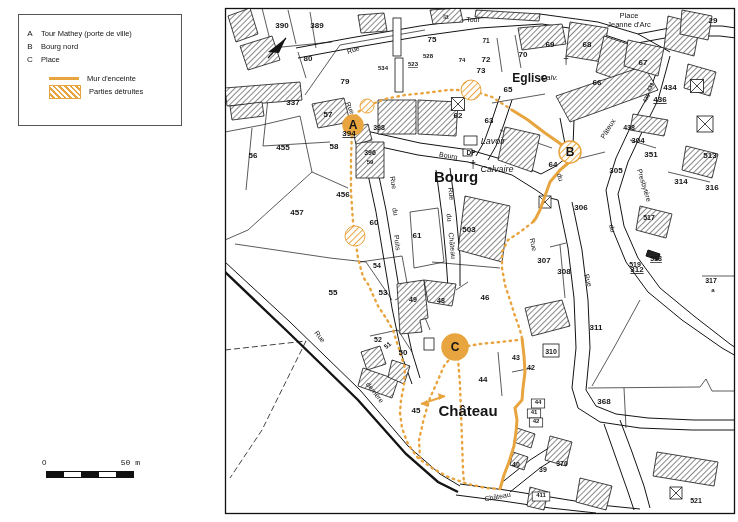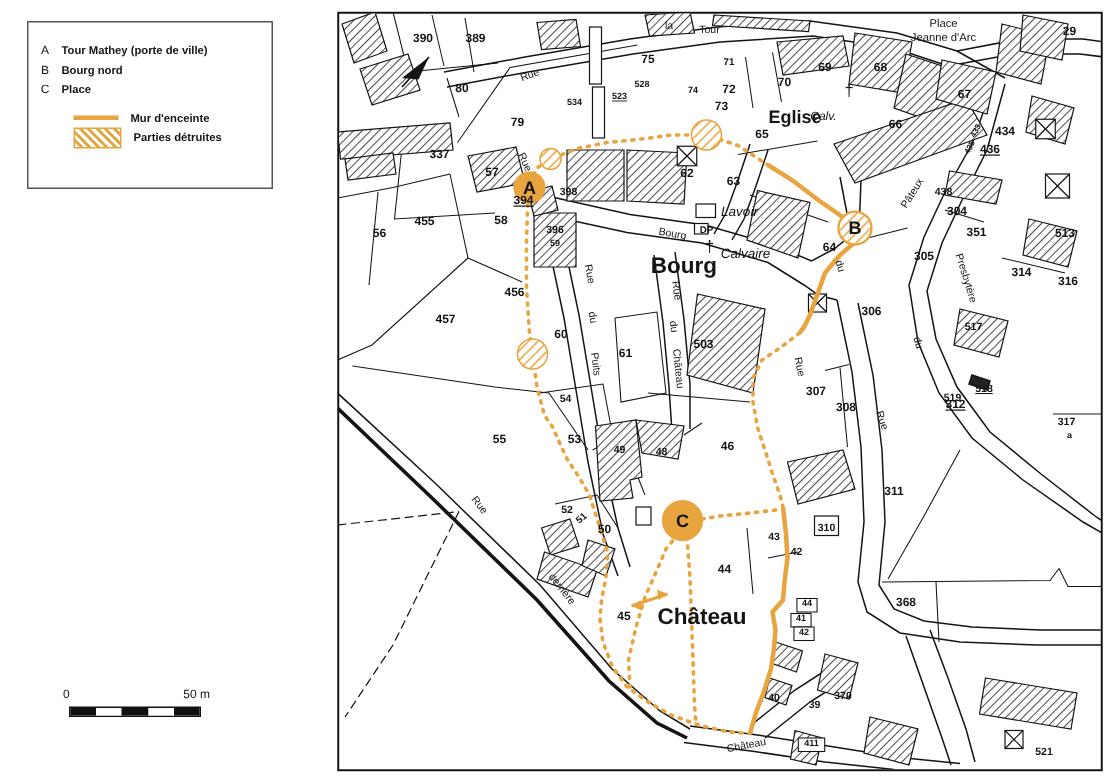--- a/index.html
+++ b/index.html
@@ -5,34 +5,34 @@
   html,body{margin:0;padding:0;background:#fff;}
   #stage{position:relative;width:738px;height:522px;background:#fff;overflow:hidden;
          font-family:"Liberation Sans",sans-serif;color:#141414;}
   
   #legend{position:absolute;left:18px;top:14px;width:164px;height:112px;
           border:1px solid #555;background:#fff;box-sizing:border-box;
           font-size:7.5px;line-height:13px;padding-top:12px;}
   .lrow{display:flex;align-items:center;height:13px;}
   .lkey{width:22px;text-align:center;font-size:8px;}
   .lswatch{width:30px;margin-left:8px;margin-right:8px;flex:0 0 30px;}
-  .ltext{white-space:nowrap;font-weight:bold;}
+  .ltext{white-space:nowrap;}
   .sw-solid{border-top:3px solid var(--wall);height:0;}
   .sw-dash{border-top:2px dashed var(--wall);height:0;}
   .sw-hatch{height:12px;border:1px solid var(--wall);
     background:repeating-linear-gradient(45deg,#fff 0 2px,var(--wall) 2px 4px);}
   .sp{height:6px;}
   
   #scalebar{position:absolute;left:40px;top:458px;width:100px;height:26px;font-size:8px;}
   #sb-bar{position:absolute;left:6px;top:13px;width:86px;height:5px;border:1px solid #111;
           display:flex;}
   #sb-bar span{flex:1;}
   .sb-b{background:#111;} .sb-w{background:#fff;}
   #sb-0{position:absolute;left:2px;top:0;}
-  #sb-50{position:absolute;right:0;top:0;}
+  #sb-50{position:absolute;right:0;top:0;font-family:Liberation Mono, monospace;}
   svg text{fill:#141414;}
 </style>
 </head>
 <body>
 
 <div id="stage">
 
   <div id="legend">
     <div class="lrow">
       <span class="lkey">A</span>

